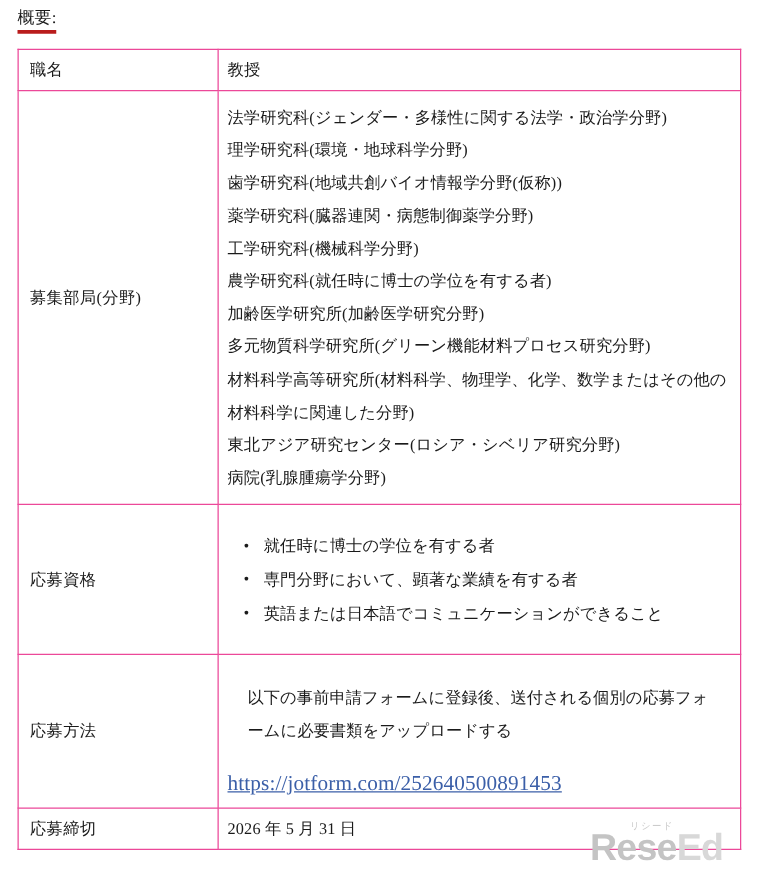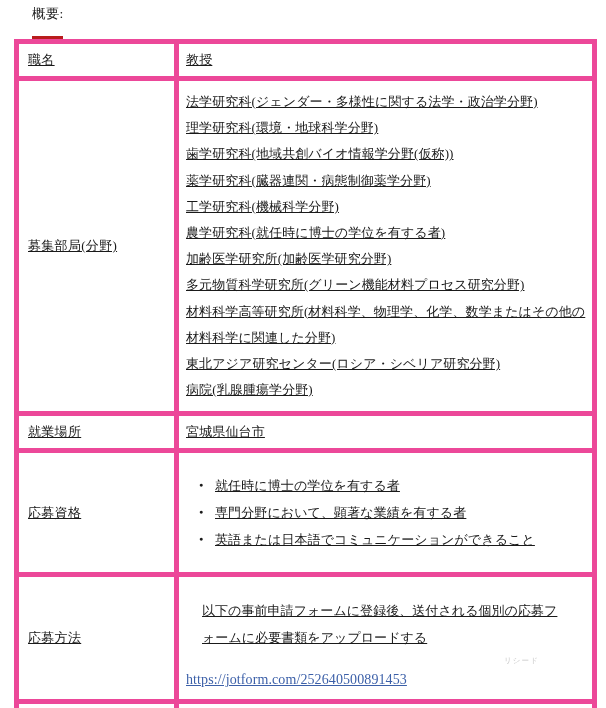--- a/index.html
+++ b/index.html
@@ -19,46 +19,45 @@
   .page {
     position: absolute;
     left: 0; top: 0;
     width: 606px;
     height: 708px;
   }
 
   
   .section-heading {
     position: absolute;
-    left: 32px;
+    left: 14px;
     top: 4px;
     font-size: 13.5px;
     line-height: 20px;
     letter-spacing: 0.2px;
     border-bottom: 3px solid #b91c1c;
     display: inline-block;
-    padding-bottom: 12px;
+    padding-bottom: 0px;
     white-space: nowrap;
   }
 
   
   table.info-table {
     position: absolute;
     left: 14px;
     top: 39px;
     width: 578px;
     border-collapse: collapse;
     table-layout: fixed;
     font-size: 13px;
   }
   table.info-table td {
-    border: 5px solid #ec4899;
+    border: 1px solid #ec4899;
     vertical-align: middle;
     padding: 0;
-    text-decoration: underline;
   }
   col.c-label { width: 160px; }
   col.c-value { width: 418px; }
 
   .label-cell {
     padding: 5px 0 5px 9px;
     font-size: 13px;
     line-height: 24px;
     letter-spacing: 0.3px;
     white-space: nowrap;
@@ -115,21 +114,21 @@
   
   .apply-block p {
     margin: 16px;
     line-height: 26.5px;
     font-size: 13px;
     letter-spacing: 0.05px;
   }
   .apply-link {
     color: #3b5fa8;
     text-decoration: underline;
-    font-size: 14px;
+    font-size: 17px;
     letter-spacing: 0.1px;
     line-height: 26.5px;
     display: inline-block;
     word-break: break-all;
   }
 
   
   .watermark {
     position: absolute;
     right: 12px;
@@ -203,28 +202,20 @@
               <li>材料科学高等研究所(材料科学、物理学、化学、数学またはその他の材料科学に関連した分野)</li>
               <li>東北アジア研究センター(ロシア・シベリア研究分野)</li>
               <li>病院(乳腺腫瘍学分野)</li>
             </ul>
           </div>
         </td>
       </tr>
 
 
 
-      <tr class="row-simple">
-        <td>
-          <div class="label-cell">就業場所</div>
-        </td>
-        <td>
-          <div class="value-cell">宮城県仙台市</div>
-        </td>
-      </tr>
 
       <tr>
         <td>
           <div class="label-cell">応募資格</div>
         </td>
         <td>
           <div class="value-cell">
             <ul class="qual-list">
               <li>就任時に博士の学位を有する者</li>
               <li>専門分野において、顕著な業績を有する者</li>
@@ -253,15 +244,16 @@
         <td>
           <div class="value-cell">2026 年 5 月 31 日</div>
         </td>
       </tr>
 
     </tbody>
   </table>
 
   <div class="watermark">
     <div class="wm-kana">リシード</div>
+    <div class="wm-main"><span>Rese</span><span class="wm-light">Ed</span></div>
   </div>
 
 </div>
 
 </body></html>

